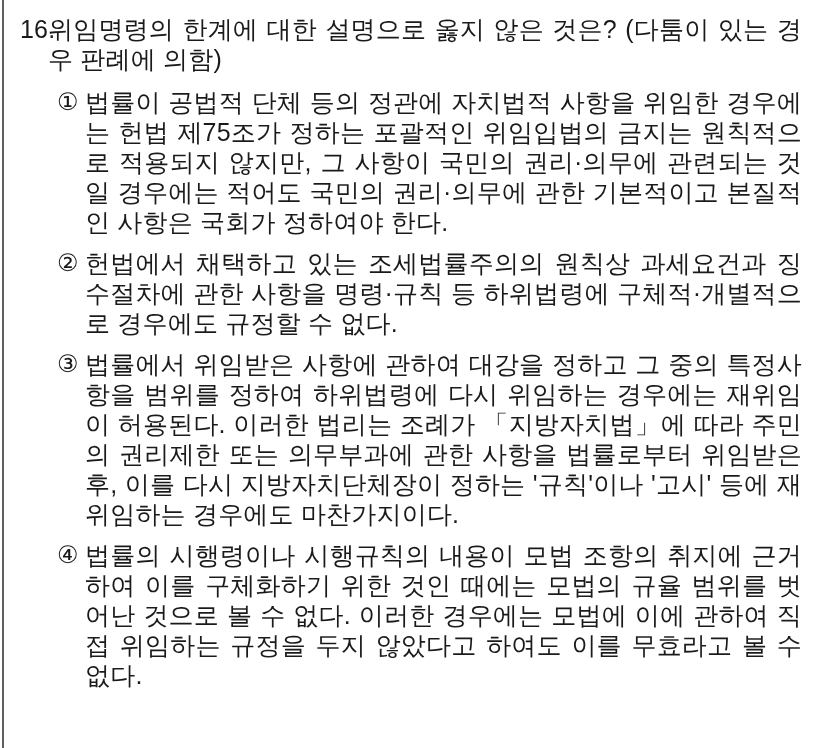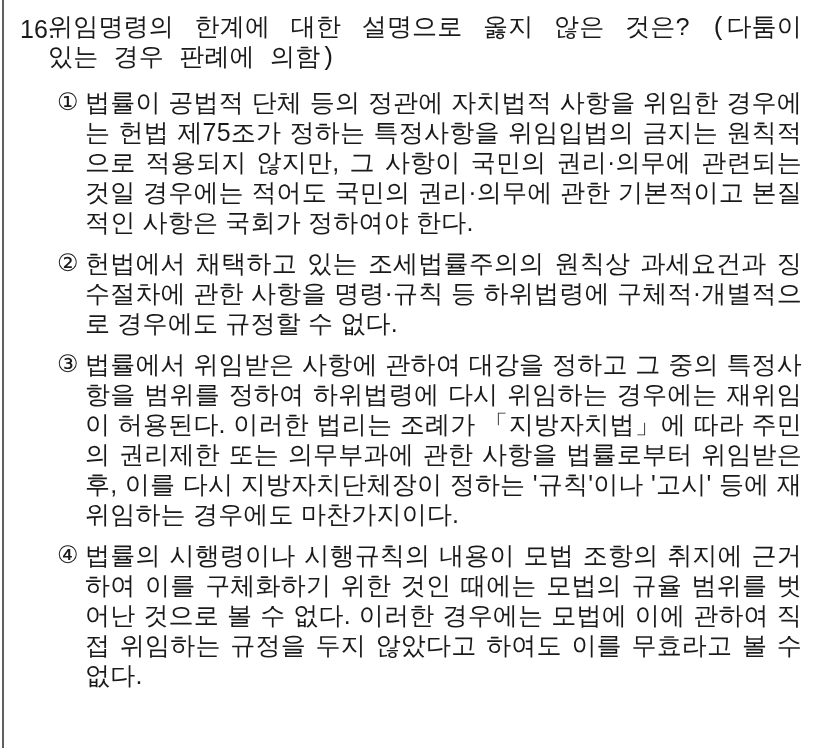--- a/index.html
+++ b/index.html
@@ -38,21 +38,20 @@
   }
   .q-num {
     flex: 0 0 28px;
     width: 28px;
   }
   .q-text {
     flex: 1 1 auto;
     text-align: justify;
     word-break: normal;
     overflow-wrap: break-word;
-    font-family: Liberation Mono, monospace;
   }
   .choices {
     margin-top: 13px;
   }
   .choice {
     display: flex;
     align-items: flex-start;
     padding-left: 37px;
     margin-bottom: 11px;
   }
@@ -75,21 +74,21 @@
 
 <div class="page">
   <div class="q-row">
     <span class="q-num">16.</span>
     <span class="q-text">위임명령의 한계에 대한 설명으로 옳지 않은 것은? (다툼이 있는 경우 판례에 의함)</span>
   </div>
 
   <div class="choices">
     <div class="choice">
       <span class="choice-marker">①</span>
-      <span class="choice-text">법률이 공법적 단체 등의 정관에 자치법적 사항을 위임한 경우에는 헌법 제75조가 정하는 특정사항을 위임입법의 금지는 원칙적으로 적용되지 않지만, 그 사항이 국민의 권리·의무에 관련되는 것일 경우에는 적어도 국민의 권리·의무에 관한 기본적이고 본질적인 사항은 국회가 정하여야 한다.</span>
+      <span class="choice-text">법률이 공법적 단체 등의 정관에 자치법적 사항을 위임한 경우에는 헌법 제75조가 정하는 포괄적인 위임입법의 금지는 원칙적으로 적용되지 않지만, 그 사항이 국민의 권리·의무에 관련되는 것일 경우에는 적어도 국민의 권리·의무에 관한 기본적이고 본질적인 사항은 국회가 정하여야 한다.</span>
     </div>
     <div class="choice">
       <span class="choice-marker">②</span>
       <span class="choice-text">헌법에서 채택하고 있는 조세법률주의의 원칙상 과세요건과 징수절차에 관한 사항을 명령·규칙 등 하위법령에 구체적·개별적으로 경우에도 규정할 수 없다.</span>
     </div>
     <div class="choice">
       <span class="choice-marker">③</span>
       <span class="choice-text">법률에서 위임받은 사항에 관하여 대강을 정하고 그 중의 특정사항을 범위를 정하여 하위법령에 다시 위임하는 경우에는 재위임이 허용된다. 이러한 법리는 조례가 「지방자치법」에 따라 주민의 권리제한 또는 의무부과에 관한 사항을 법률로부터 위임받은 후, 이를 다시 지방자치단체장이 정하는 '규칙'이나 '고시' 등에 재위임하는 경우에도 마찬가지이다.</span>
     </div>
     <div class="choice">

